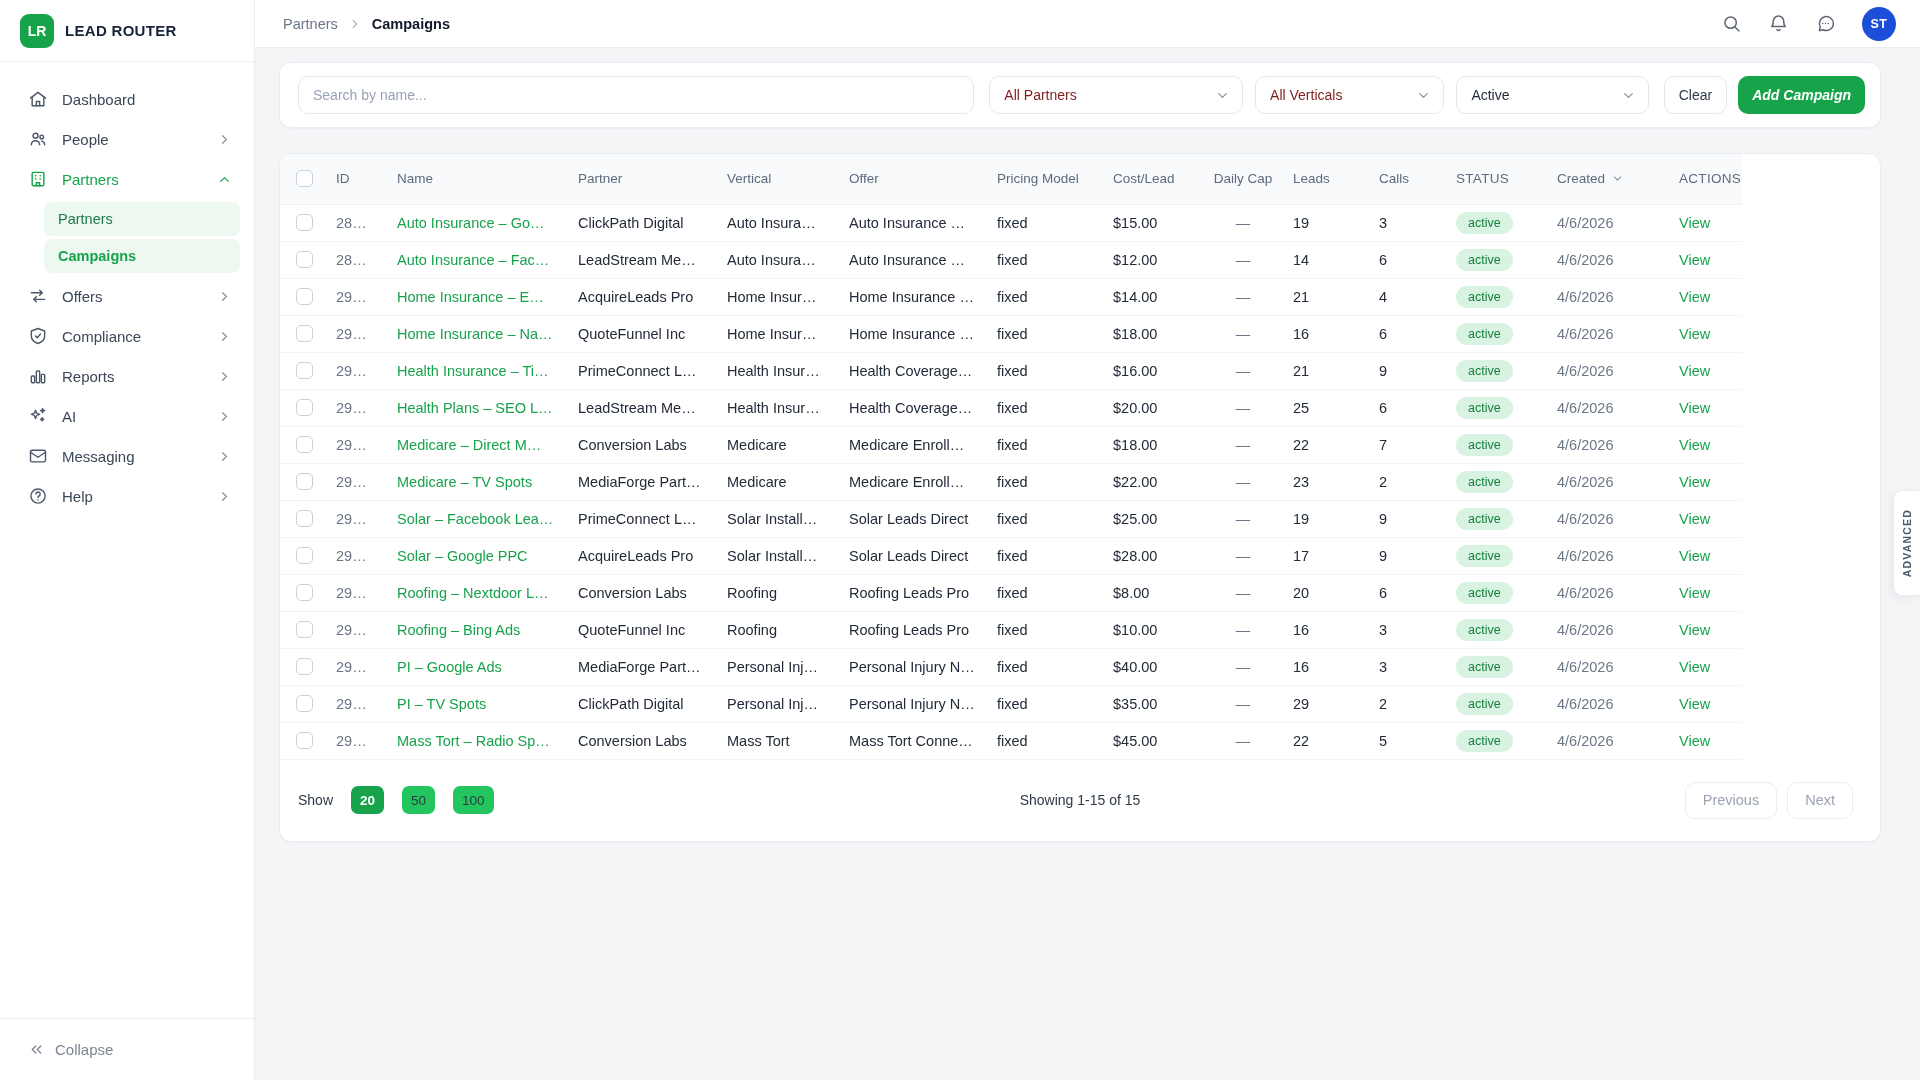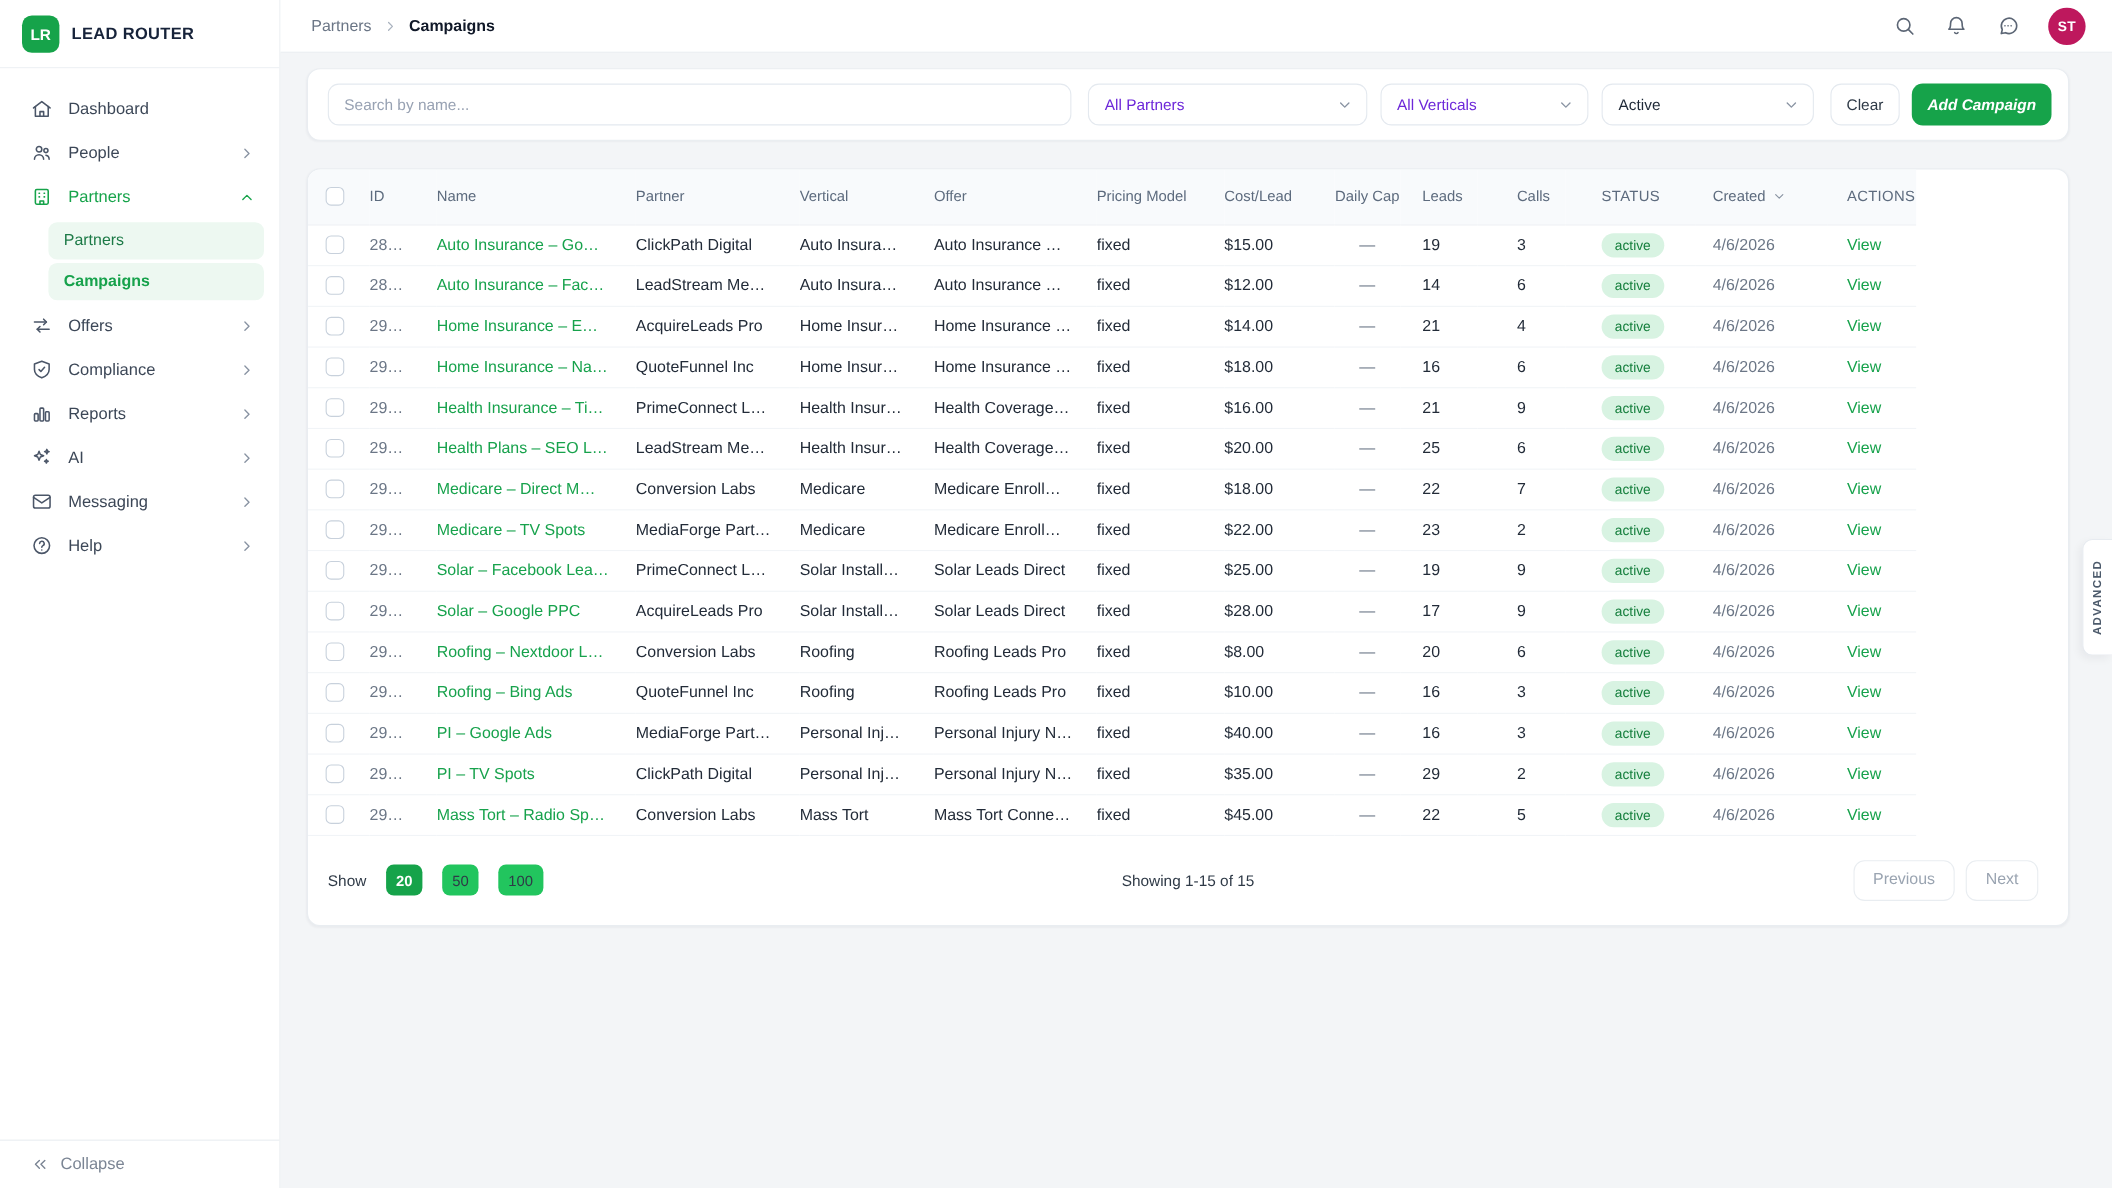--- a/index.html
+++ b/index.html
@@ -21,46 +21,46 @@
   .nav-icon { width:20px; height:20px; display:flex; color:#4b5668; }
   .nav-label { flex:1; }
   .nav-chevron { color:#8a94a3; display:flex; }
   .nav-item.active { color:#16a34a; }
   .nav-item.active .nav-icon { color:#16a34a; }
   .nav-item.active .nav-chevron { color:#16a34a; }
   .nav-sub { height:34px; margin:3px 14px 3px 44px; border-radius:8px; background:#edf8f1;
     display:flex; align-items:center; padding:0 14px; font-size:14.5px; font-weight:500;
     color:#1d7a47; cursor:pointer; }
   .nav-sub.current { color:#17a24c; font-weight:600; }
-  .collapse-row { height:44px; border-top:1px solid #e9edf1; display:flex; align-items:center;
+  .collapse-row { height:62px; border-top:1px solid #e9edf1; display:flex; align-items:center;
     gap:10px; padding:0 28px; color:#7b8594; font-size:15px; cursor:pointer; }
 
   
   .main { flex:1; display:flex; flex-direction:column; min-width:0; }
   .topbar { height:48px; background:#fff; border-bottom:1px solid #e9edf1; display:flex;
     align-items:center; justify-content:space-between; padding:0 24px 0 28px; }
   .breadcrumb { display:flex; align-items:center; gap:10px; font-size:14.5px; color:#6b7686; }
   .crumb-sep { color:#aab3bf; display:flex; }
   .crumb-current { color:#101828; font-weight:700; }
   .topbar-actions { display:flex; align-items:center; gap:26px; }
   .icon-btn { color:#5c6675; display:flex; cursor:pointer; background:none; border:none; padding:0; }
-  .avatar { width:34px; height:34px; border-radius:50%; background:#be185d; color:#fff;
+  .avatar { width:34px; height:34px; border-radius:50%; background:#1d4ed8; color:#fff;
     font-size:12.5px; font-weight:700; display:flex; align-items:center; justify-content:center;
     letter-spacing:.4px; cursor:pointer; }
 
   
   .content { padding:14px 39px 0 24px; }
   .filter-card { height:66px; background:#fff; border:1px solid #e9edf1; border-radius:12px;
     display:flex; align-items:center; padding:0 15px 0 18px; box-shadow:0 1px 2px rgba(16,24,40,.04); }
   .search-input { width:683px; height:38px; border:1px solid #e4e9ef; border-radius:10px;
     padding:0 14px; font-size:14px; color:#1f2937; outline:none; font-family:inherit; }
   .search-input::placeholder { color:#98a2b3; }
   .select { height:38px; border:1px solid #e4e9ef; border-radius:10px; display:flex;
     align-items:center; justify-content:space-between; padding:0 12px 0 14px; font-size:14px;
-    color:#6d28d9; background:#fff; cursor:pointer; }
+    color:#7f1d1d; background:#fff; cursor:pointer; }
   .sel-partners { width:256px; margin-left:15px; }
   .sel-verticals { width:191px; margin-left:12px; }
   .sel-status { width:194px; margin-left:12px; color:#1f2937; }
   .sel-chevron { color:#8a94a3; display:flex; }
   .btn-clear { width:64px; height:38px; margin-left:15px; background:#fff; border:1px solid #e4e9ef;
     border-radius:10px; font-size:14px; font-weight:500; color:#2f3a47; font-family:inherit; cursor:pointer; }
   .btn-add { width:128px; height:38px; margin-left:11px; background:#16a34a; border:none;
     border-radius:10px; font-size:14px; font-weight:600; color:#fff; font-family:inherit; cursor:pointer;font-style:italic; }
 
   

